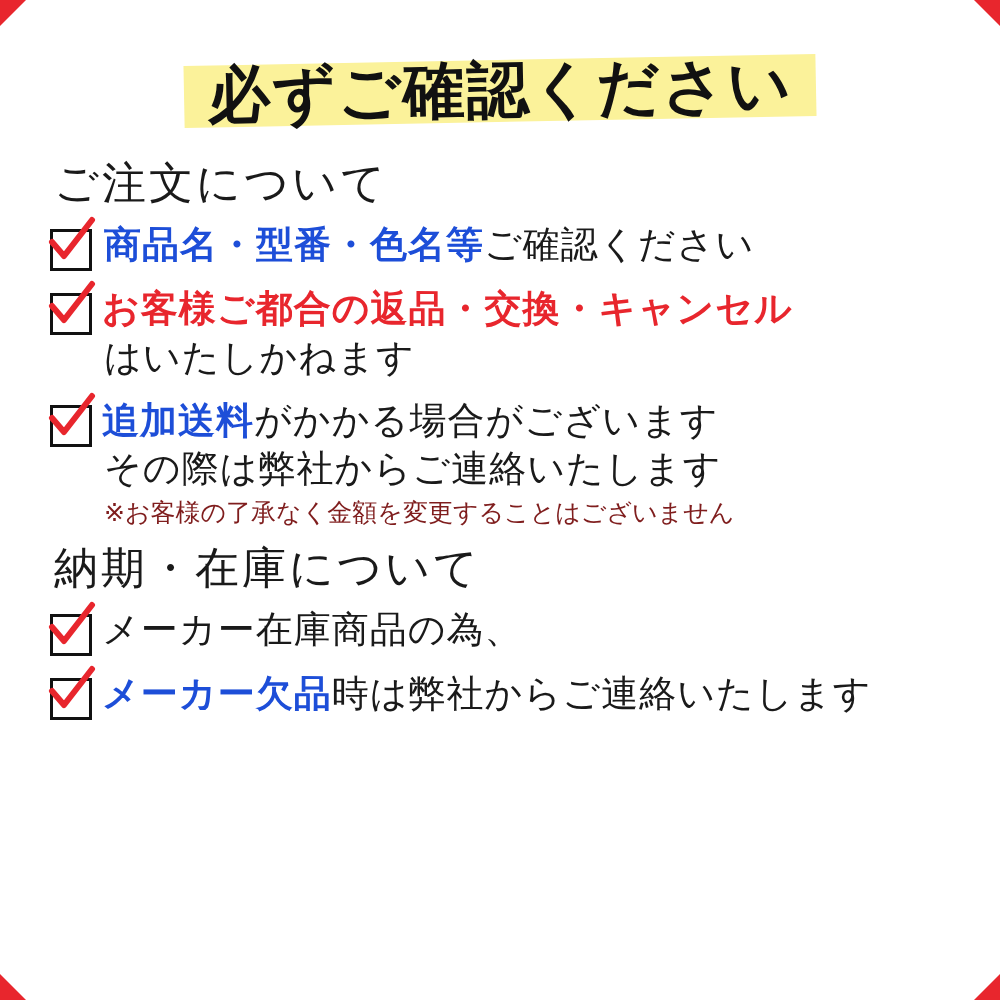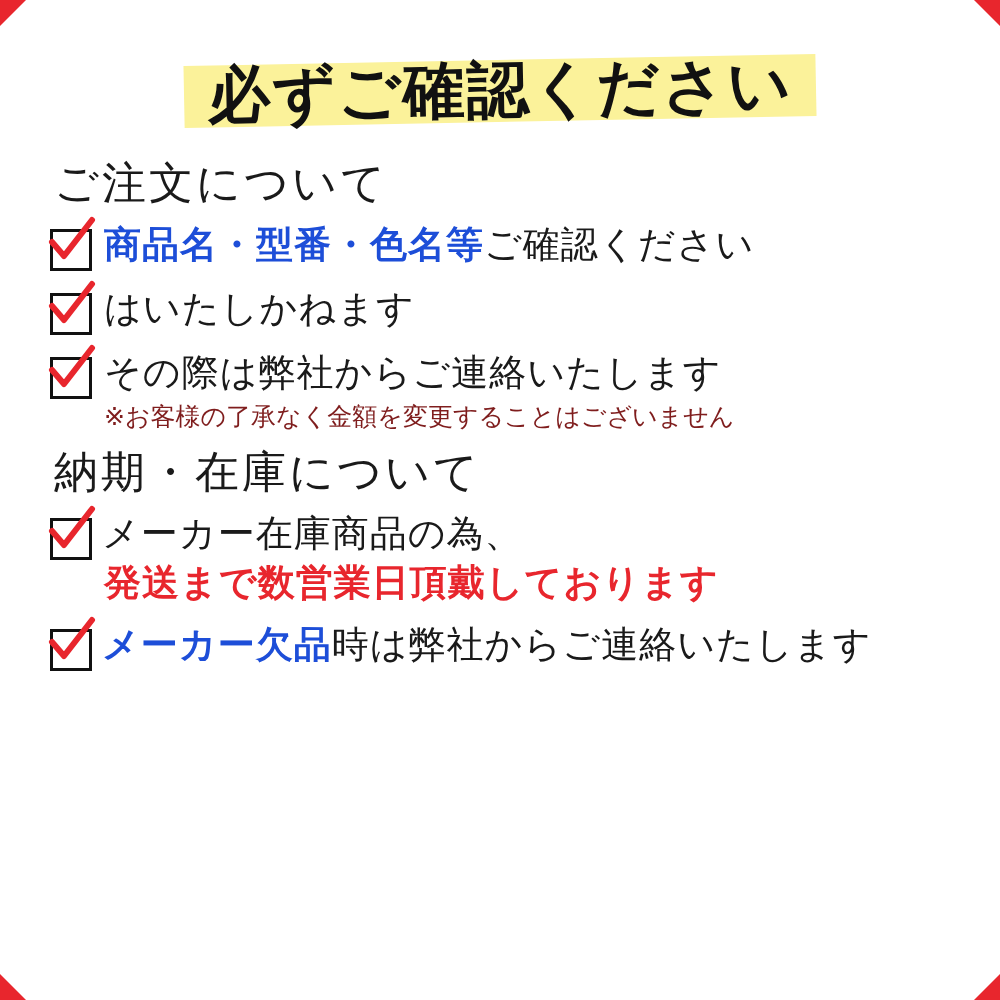--- a/index.html
+++ b/index.html
@@ -166,49 +166,50 @@
       </span>
     </div>
 
     <div class="item">
       <span class="checkbox">
         <svg viewBox="0 0 52 52" aria-hidden="true">
             <path d="M6 26 L18 40 L46 4" fill="none" stroke="#e8262d" stroke-width="6" stroke-linecap="round" stroke-linejoin="round"></path>
           </svg>
       </span>
       <span class="lines">
+        <div class="line all-red">お客様ご都合の返品・交換・キャンセル</div>
         <div class="line indent">はいたしかねます</div>
       </span>
     </div>
 
     <div class="item tight">
       <span class="checkbox">
         <svg viewBox="0 0 52 52" aria-hidden="true">
             <path d="M6 26 L18 40 L46 4" fill="none" stroke="#e8262d" stroke-width="6" stroke-linecap="round" stroke-linejoin="round"></path>
           </svg>
       </span>
       <span class="lines">
+        <div class="line"><span class="red">追加送料</span><span>がかかる場合がございます</span></div>
         <div class="line indent">その際は弊社からご連絡いたします</div>
         <div class="note">※お客様の了承なく金額を変更することはございません</div>
       </span>
     </div>
   </div>
 
   <div class="section">
     <div class="section-heading">納期・在庫について</div>
 
     <div class="item">
       <span class="checkbox">
         <svg viewBox="0 0 52 52" aria-hidden="true">
             <path d="M6 26 L18 40 L46 4" fill="none" stroke="#e8262d" stroke-width="6" stroke-linecap="round" stroke-linejoin="round"></path>
           </svg>
       </span>
       <span class="lines">
         <div class="line">メーカー在庫商品の為、</div>
-        <div class="line all-red indent">発送まで数営業日頂戴しております</div>
       </span>
     </div>
 
     <div class="item">
       <span class="checkbox">
         <svg viewBox="0 0 52 52" aria-hidden="true">
             <path d="M6 26 L18 40 L46 4" fill="none" stroke="#e8262d" stroke-width="6" stroke-linecap="round" stroke-linejoin="round"></path>
           </svg>
       </span>
       <span class="lines">

